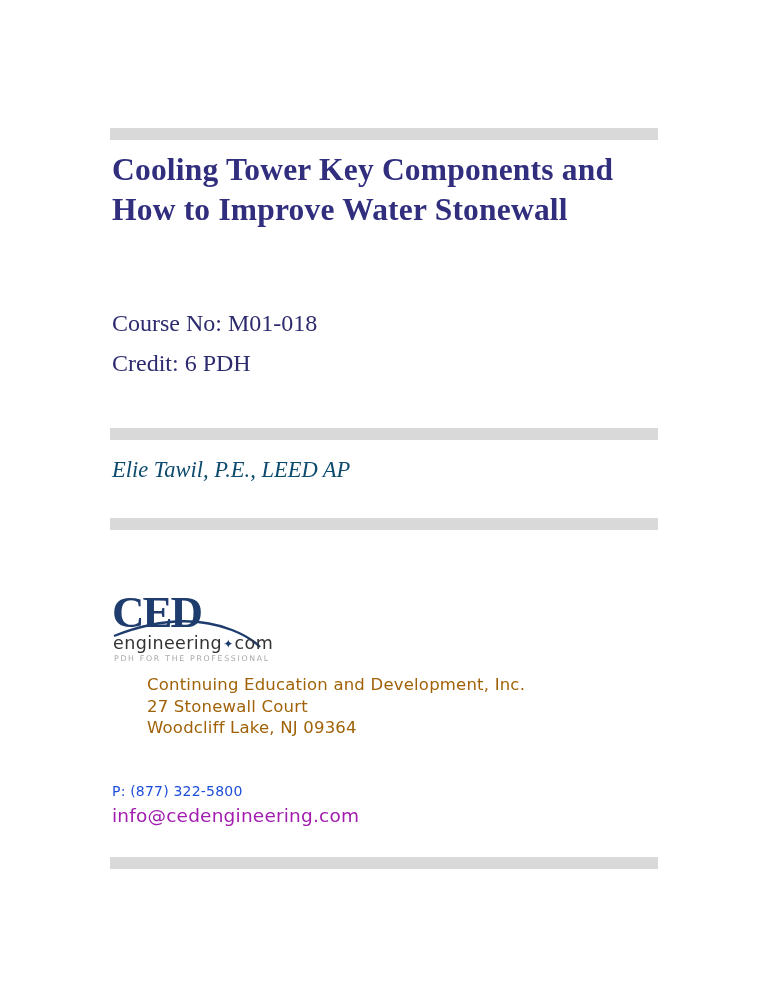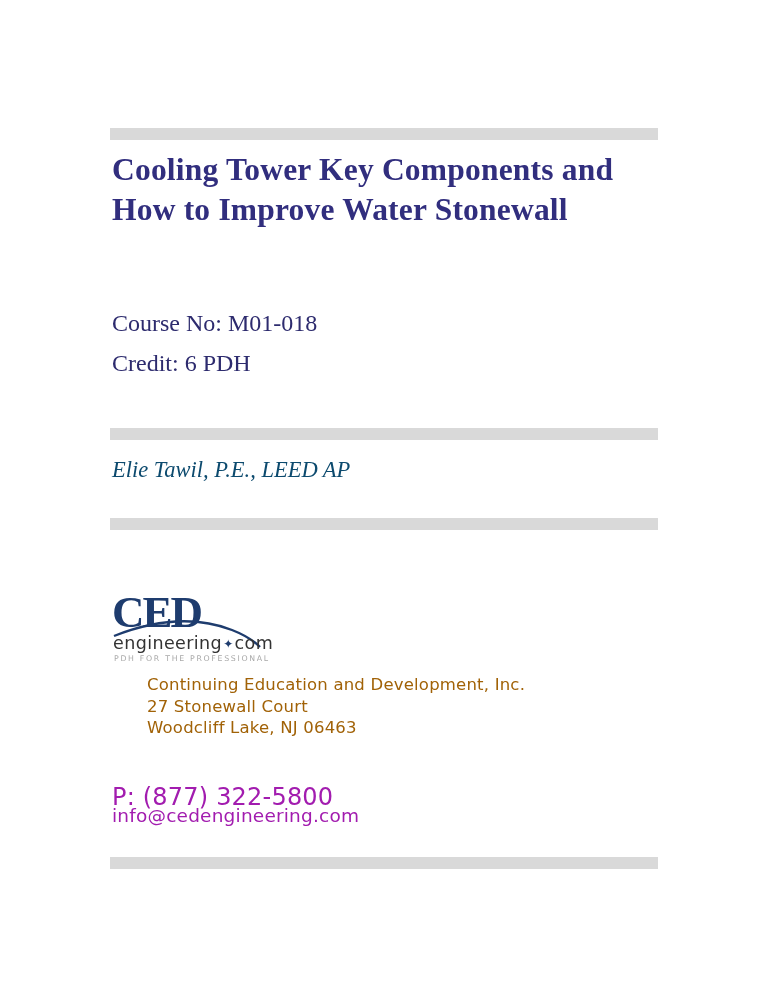--- a/index.html
+++ b/index.html
@@ -120,22 +120,22 @@
     line-height: 21.5px;
     color: #a16207;
     letter-spacing: 0.2px;
     margin-left: 35px;
   }
   .phone {
     position: absolute;
     left: 112px;
     top: 783px;
     font-family: "DejaVu Sans", sans-serif;
-    font-size: 24px;
-    color: #a21caf;
+    font-size: 14px;
+    color: #1d4ed8;
     letter-spacing: 0.2px;
   }
   .email {
     position: absolute;
     left: 112px;
     top: 805px;
     font-family: "DejaVu Sans", sans-serif;
     font-size: 18.5px;
     color: #a21caf;
     text-decoration: none;
@@ -170,21 +170,21 @@
     <svg class="logo-arc" viewBox="0 0 150 36" xmlns="http://www.w3.org/2000/svg">
       <path d="M2,24 Q68,-2 120,18 Q138,25 148,35" fill="none" stroke="#1e3c6e" stroke-width="2.4"></path>
     </svg>
     <div class="logo-mid"><span>engineering</span><span class="logo-star">✦</span><span>com</span></div>
     <div class="logo-tagline">PDH FOR THE PROFESSIONAL</div>
   </div>
 
   <div class="company-block">
     <div>Continuing Education and Development, Inc.</div>
     <div>27 Stonewall Court</div>
-    <div>Woodcliff Lake, NJ 06463</div>
+    <div>Woodcliff Lake, NJ 09364</div>
   </div>
 
   <div class="phone">P: (877) 322-5800</div>
 
   <a class="email" href="#">info@cedengineering.com</a>
 
   <div class="divider bar-bottom"></div>
 
 </div>
 

